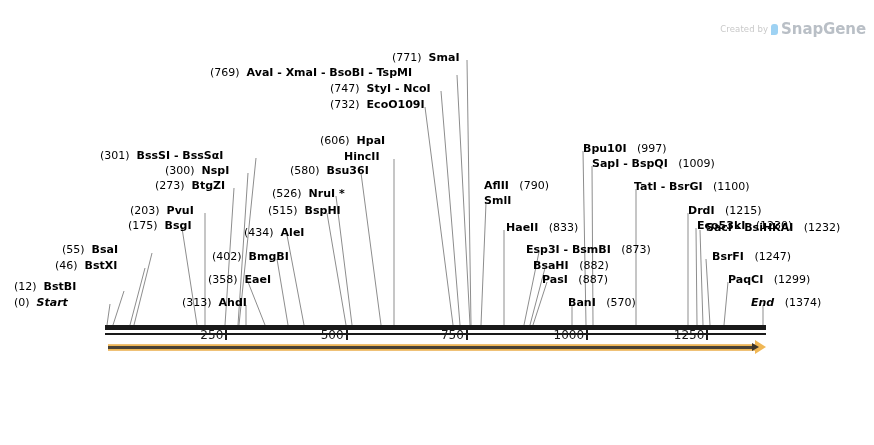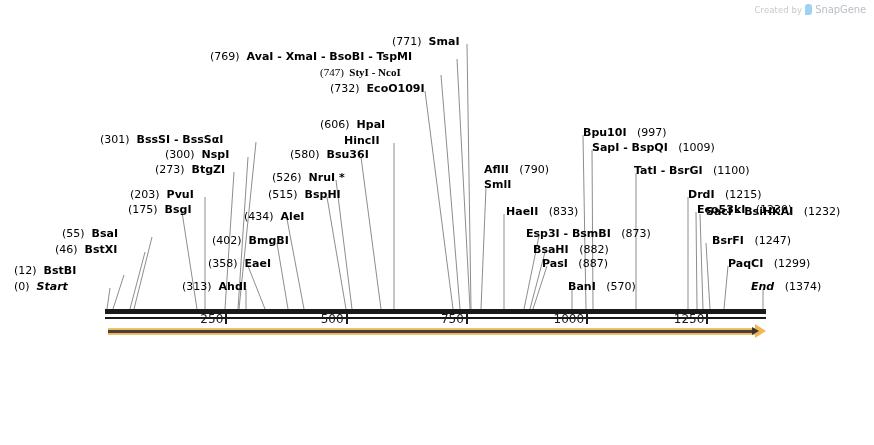--- a/index.html
+++ b/index.html
@@ -10,39 +10,40 @@
   body {
     font-family: "DejaVu Sans", "Liberation Sans", sans-serif;
     -webkit-font-smoothing: antialiased;
   }
   #map {
     position: relative;
     width: 874px;
     height: 374px;
     background: #ffffff;
     overflow: hidden;
+    margin-top: 16px;
   }
 
   
   .watermark {
     position: absolute;
     top: 4px;
     right: 8px;
     display: flex;
     align-items: center;
     gap: 3px;
     font-size: 8.5px;
     color: #c9c9c9;
     letter-spacing: .1px;
     white-space: nowrap;
   }
   .watermark .wm-brand {
-    font-size: 10px;
+    font-size: 15px;
     color: #b9bfc6;
-    font-weight: 400;
+    font-weight: 700;
     letter-spacing: -.1px;
   }
   .wm-logo {
     display: inline-block;
     width: 7px;
     height: 11px;
     position: relative;
   }
   .wm-logo::before {
     content: "";
@@ -202,21 +203,21 @@
       <line x1="696" y1="212" x2="697" y2="309" stroke="#8d8d8d" stroke-width="1"></line>
       <line x1="700" y1="214" x2="703" y2="309" stroke="#8d8d8d" stroke-width="1"></line>
       <line x1="706" y1="243" x2="710" y2="309" stroke="#8d8d8d" stroke-width="1"></line>
       <line x1="728" y1="266" x2="724" y2="309" stroke="#8d8d8d" stroke-width="1"></line>
       <line x1="763" y1="289" x2="763" y2="309" stroke="#8d8d8d" stroke-width="1"></line>
     </svg>
 
   <div id="label-layer">
       <div class="label" style="left: 392px; top: 35px;"><span class="pos">(771)</span>&nbsp;&nbsp;<span class="enz">SmaI</span></div>
       <div class="label" style="left: 210px; top: 50px;"><span class="pos">(769)</span>&nbsp;&nbsp;<span class="enz">AvaI</span><span class="sep"> - </span><span class="enz">XmaI</span><span class="sep"> - </span><span class="enz">BsoBI</span><span class="sep"> - </span><span class="enz">TspMI</span></div>
-      <div class="label" style="left: 320px; top: 66px; font-family: Liberation Serif, serif;"><span class="pos">(747)</span>&nbsp;&nbsp;<span class="enz">StyI</span><span class="sep"> - </span><span class="enz">NcoI</span></div>
+      <div class="label" style="left: 330px; top: 66px;"><span class="pos">(747)</span>&nbsp;&nbsp;<span class="enz">StyI</span><span class="sep"> - </span><span class="enz">NcoI</span></div>
       <div class="label" style="left: 330px; top: 82px;"><span class="pos">(732)</span>&nbsp;&nbsp;<span class="enz">EcoO109I</span></div>
       <div class="label" style="left: 320px; top: 118px;"><span class="pos">(606)</span>&nbsp;&nbsp;<span class="enz">HpaI</span></div>
       <div class="label" style="left: 344px; top: 134px;"><span class="enz">HincII</span></div>
       <div class="label" style="left: 100px; top: 133px;"><span class="pos">(301)</span>&nbsp;&nbsp;<span class="enz">BssSI</span><span class="sep"> - </span><span class="enz">BssSαI</span></div>
       <div class="label" style="left: 165px; top: 148px;"><span class="pos">(300)</span>&nbsp;&nbsp;<span class="enz">NspI</span></div>
       <div class="label" style="left: 290px; top: 148px;"><span class="pos">(580)</span>&nbsp;&nbsp;<span class="enz">Bsu36I</span></div>
       <div class="label" style="left: 155px; top: 163px;"><span class="pos">(273)</span>&nbsp;&nbsp;<span class="enz">BtgZI</span></div>
       <div class="label" style="left: 272px; top: 171px;"><span class="pos">(526)</span>&nbsp;&nbsp;<span class="enz">NruI *</span></div>
       <div class="label" style="left: 484px; top: 163px;"><span class="enz">AflII</span>&nbsp;&nbsp;&nbsp;<span class="pos">(790)</span></div>
       <div class="label" style="left: 484px; top: 178px;"><span class="enz">SmlI</span></div>

